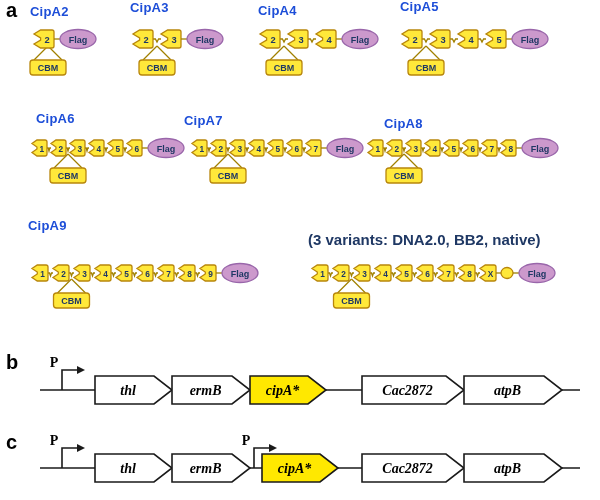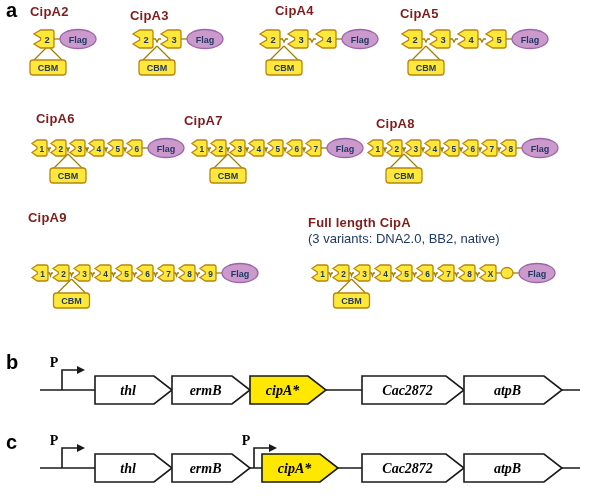--- a/index.html
+++ b/index.html
@@ -1,22 +1,22 @@
 <!DOCTYPE html>
 <html><head>
 <meta charset="utf-8">
 <style>
   *{box-sizing:border-box}
   html,body{margin:0;padding:0;background:#fff}
   .figure{position:relative;width:600px;height:500px;background:#fff;overflow:hidden;
           font-family:"Liberation Sans",sans-serif}
   svg{position:absolute;left:0;top:0}
   .panel-letter{position:absolute;font-weight:bold;font-size:20px;color:#000;line-height:1}
-  .construct-label{position:absolute;font-weight:bold;font-size:13px;color:#7f1d1d;letter-spacing:.2px;line-height:1}
-  .construct-sub{position:absolute;font-weight:normal;font-size:13px;color:#1F3864;line-height:1}
+  .construct-label{position:absolute;font-weight:bold;font-size:13px;color:#1d4ed8;letter-spacing:.2px;line-height:1}
+  .construct-sub{position:absolute;font-weight:bold;font-size:15px;color:#1F3864;line-height:1}
   text.mod-num,text.box-label{font-family:"Liberation Sans",sans-serif;font-weight:bold;fill:#1F3864}
   text.gene-label{font-family:"Liberation Serif",serif;font-style:italic;font-weight:bold;fill:#000}
   text.prom-label{font-family:"Liberation Serif",serif;font-weight:bold;fill:#000}
 </style>
 </head>
 <body>
 
 <div class="figure">
   <svg id="diagram" width="600" height="500" viewBox="0 0 600 500">
       <g>
@@ -275,22 +275,21 @@
         <polygon points="464,454 544,454 562,468 544,482 464,482" fill="#FFFFFF" stroke="#1A1A1A" stroke-width="1.6"></polygon>
         <text x="507.6" y="473" text-anchor="middle" font-size="14" class="gene-label">atpB</text>
       </g>
     </svg>
 
   <div class="panel-letter" style="left:6px;top:0px">a</div>
   <div class="panel-letter" style="left:6px;top:352px">b</div>
   <div class="panel-letter" style="left:6px;top:432px">c</div>
 
   <div class="construct-label" style="left:30px;top:5px">CipA2</div>
-  <div class="construct-label" style="left:130px;top:9px">CipA3</div>
-  <div class="construct-label" style="left:275px;top:4px">CipA4</div>
-  <div class="construct-label" style="left:400px;top:7px">CipA5</div>
+  <div class="construct-label" style="left:130px;top:1px">CipA3</div>
+  <div class="construct-label" style="left:258px;top:4px">CipA4</div>
+  <div class="construct-label" style="left:400px;top:0">CipA5</div>
   <div class="construct-label" style="left:36px;top:112px">CipA6</div>
   <div class="construct-label" style="left:184px;top:114px">CipA7</div>
-  <div class="construct-label" style="left:376px;top:117px">CipA8</div>
-  <div class="construct-label" style="left:28px;top:211px">CipA9</div>
-  <div class="construct-label" style="left:308px;top:216px">Full length CipA</div>
+  <div class="construct-label" style="left:384px;top:117px">CipA8</div>
+  <div class="construct-label" style="left:28px;top:219px">CipA9</div>
   <div class="construct-sub" style="left:308px;top:232px">(3 variants: DNA2.0, BB2, native)</div>
 </div>
 
 </body></html>

